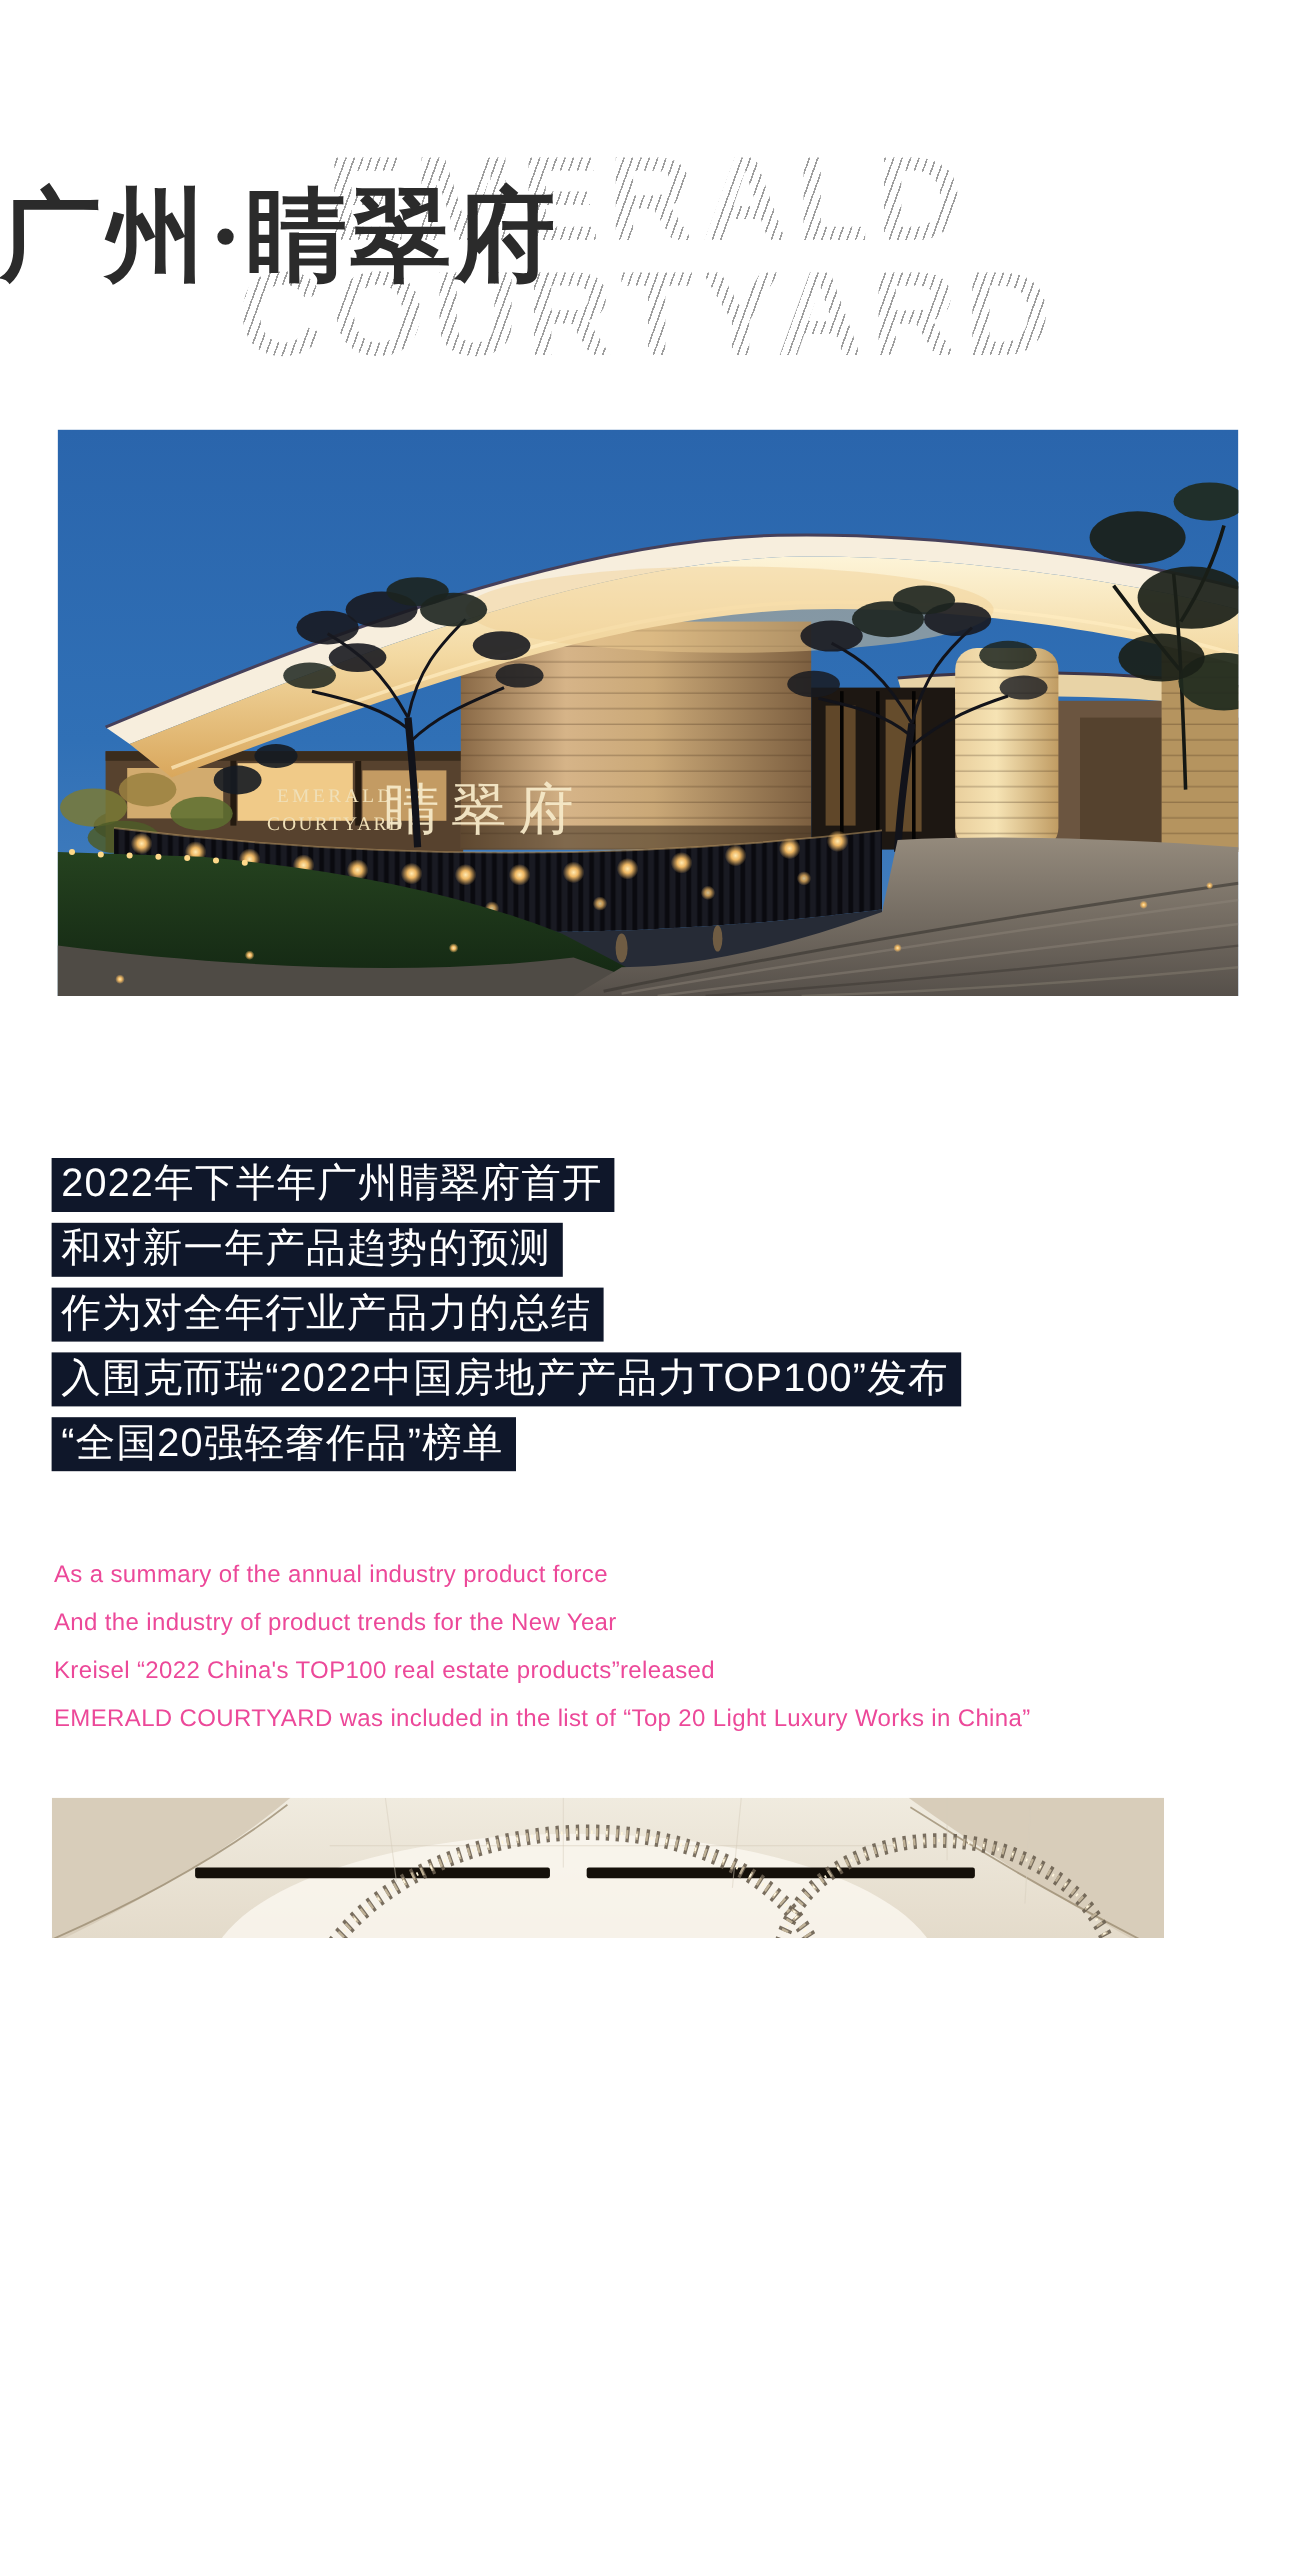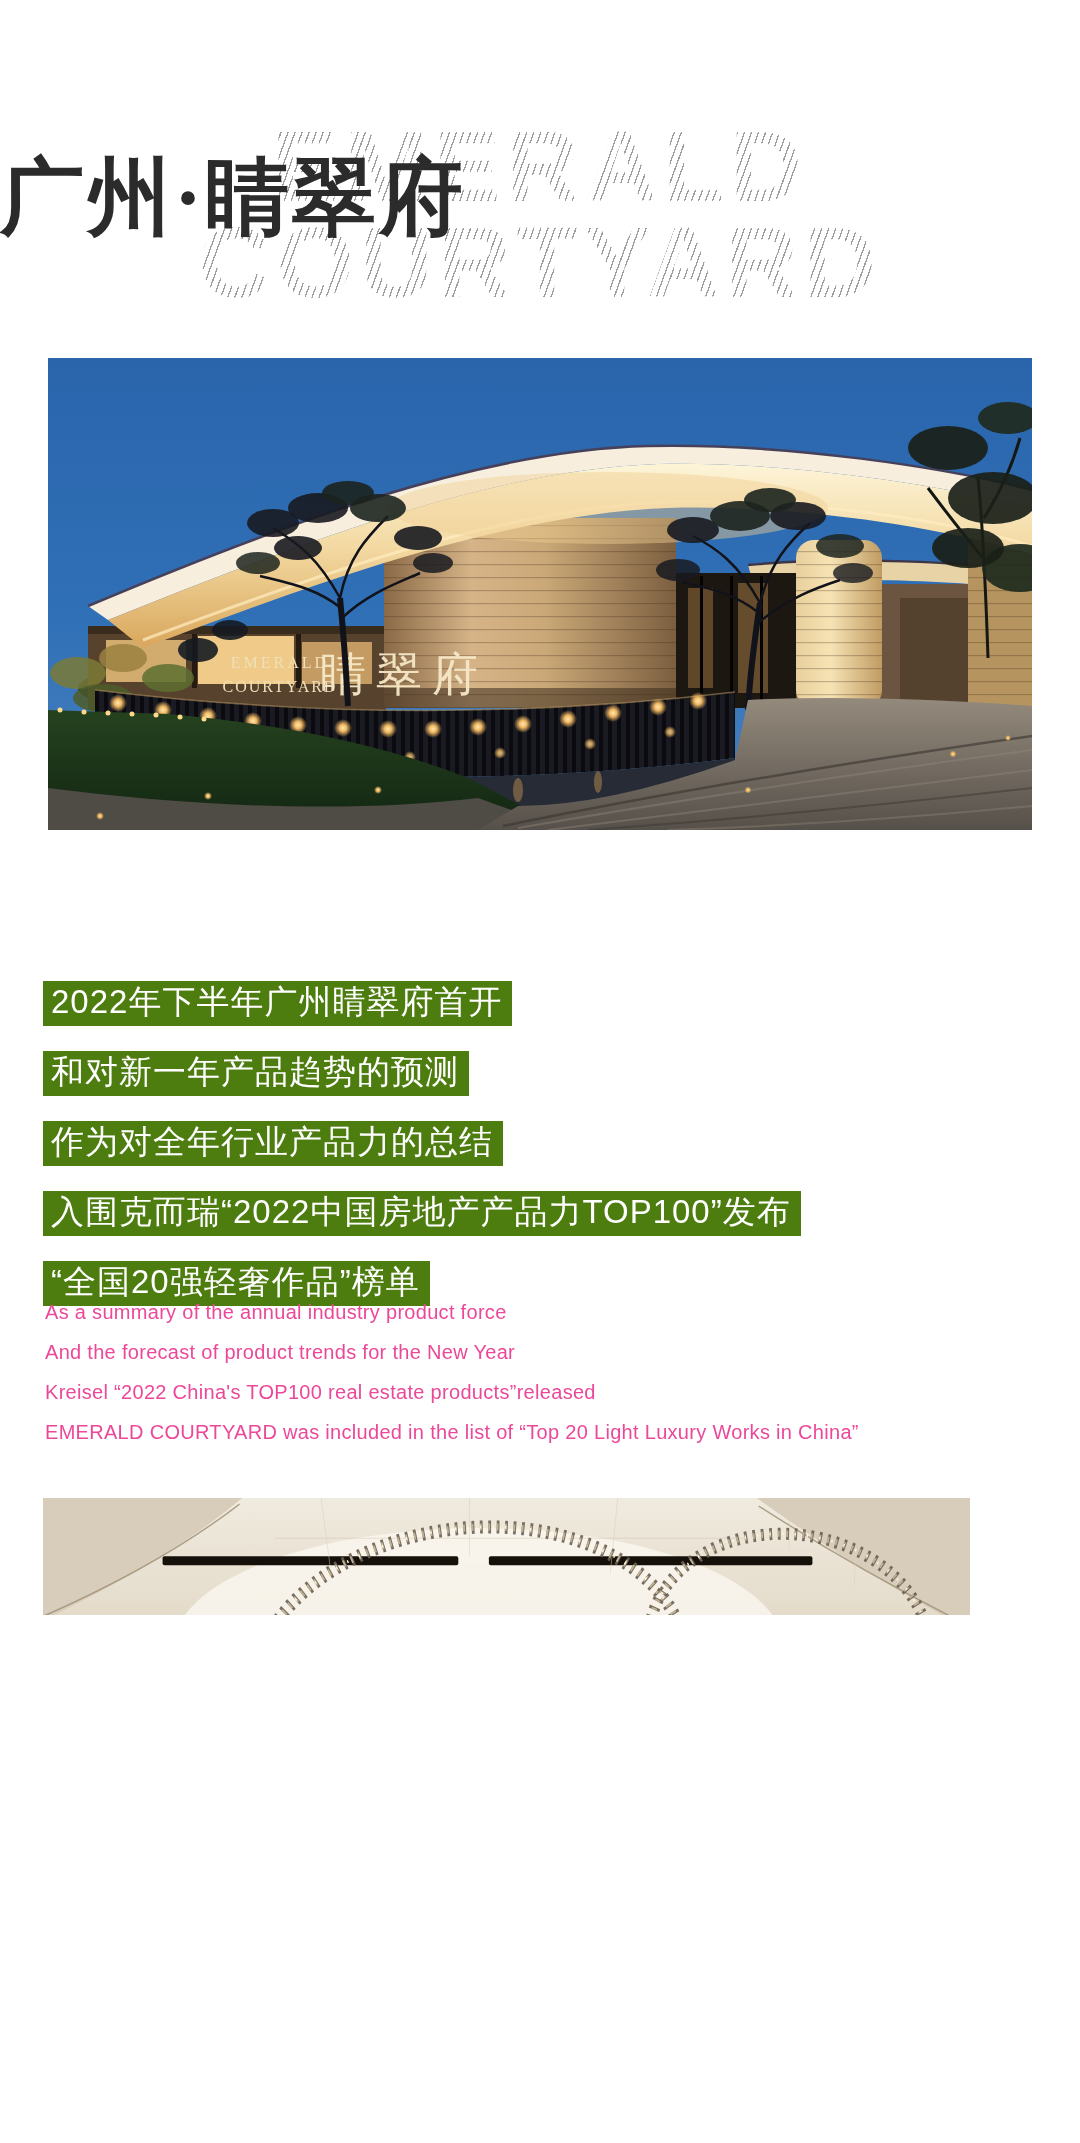--- a/index.html
+++ b/index.html
@@ -21,22 +21,22 @@
 
   
   .photo{position:absolute;display:block;margin:0;padding:0;line-height:0;}
   .photo1{left:48px;top:358px;width:984px;height:472px;}
   .photo2{left:43px;top:1498px;width:927px;height:624px;
     clip-path:polygon(0 0,100% 0,100% 93.5%,93% 100%,0 100%);}
 
   
   .cn-lines{position:absolute;left:43px;top:965px;}
   .cn-line{margin:0 0 9px 0;}
-  .hl{display:inline-block;background:#4d7c0f;color:#ffffff;
-      font-size:33px;line-height:1.06;padding:4px 10px 6px 8px;letter-spacing:1px;margin-top:16px;}
+  .hl{display:inline-block;background:#0f172a;color:#ffffff;
+      font-size:33px;line-height:1.06;padding:4px 10px 6px 8px;letter-spacing:1px;}
 
   
   .en-lines{position:absolute;left:45px;top:1292px;}
   .en-lines p{margin:0;font-size:20px;line-height:40px;color:#ec4899;letter-spacing:0.3px;font-weight:400;}
 </style>
 </head>
 <body>
 
 <div class="page">
 
@@ -273,21 +273,21 @@
   <section class="cn-lines">
     <div class="cn-line"><span class="hl">2022年下半年广州睛翠府首开</span></div>
     <div class="cn-line"><span class="hl">和对新一年产品趋势的预测</span></div>
     <div class="cn-line"><span class="hl">作为对全年行业产品力的总结</span></div>
     <div class="cn-line"><span class="hl">入围克而瑞“2022中国房地产产品力TOP100”发布</span></div>
     <div class="cn-line"><span class="hl">“全国20强轻奢作品”榜单</span></div>
   </section>
 
   <section class="en-lines">
     <p>As a summary of the annual industry product force</p>
-    <p>And the forecast of product trends for the New Year</p>
+    <p>And the industry of product trends for the New Year</p>
     <p>Kreisel “2022 China's TOP100 real estate products”released</p>
     <p>EMERALD COURTYARD was included in the list of “Top 20 Light Luxury Works in China”</p>
   </section>
 
   <figure class="photo photo2">
     <svg width="927" height="624" viewBox="0 0 1000 622" preserveAspectRatio="none" xmlns="http://www.w3.org/2000/svg">
       <defs>
         <linearGradient id="ceil" x1="0" y1="0" x2="0" y2="1">
           <stop offset="0" stop-color="#f0ebdf"></stop>
             <stop offset="0.7" stop-color="#e0d6c4"></stop>

